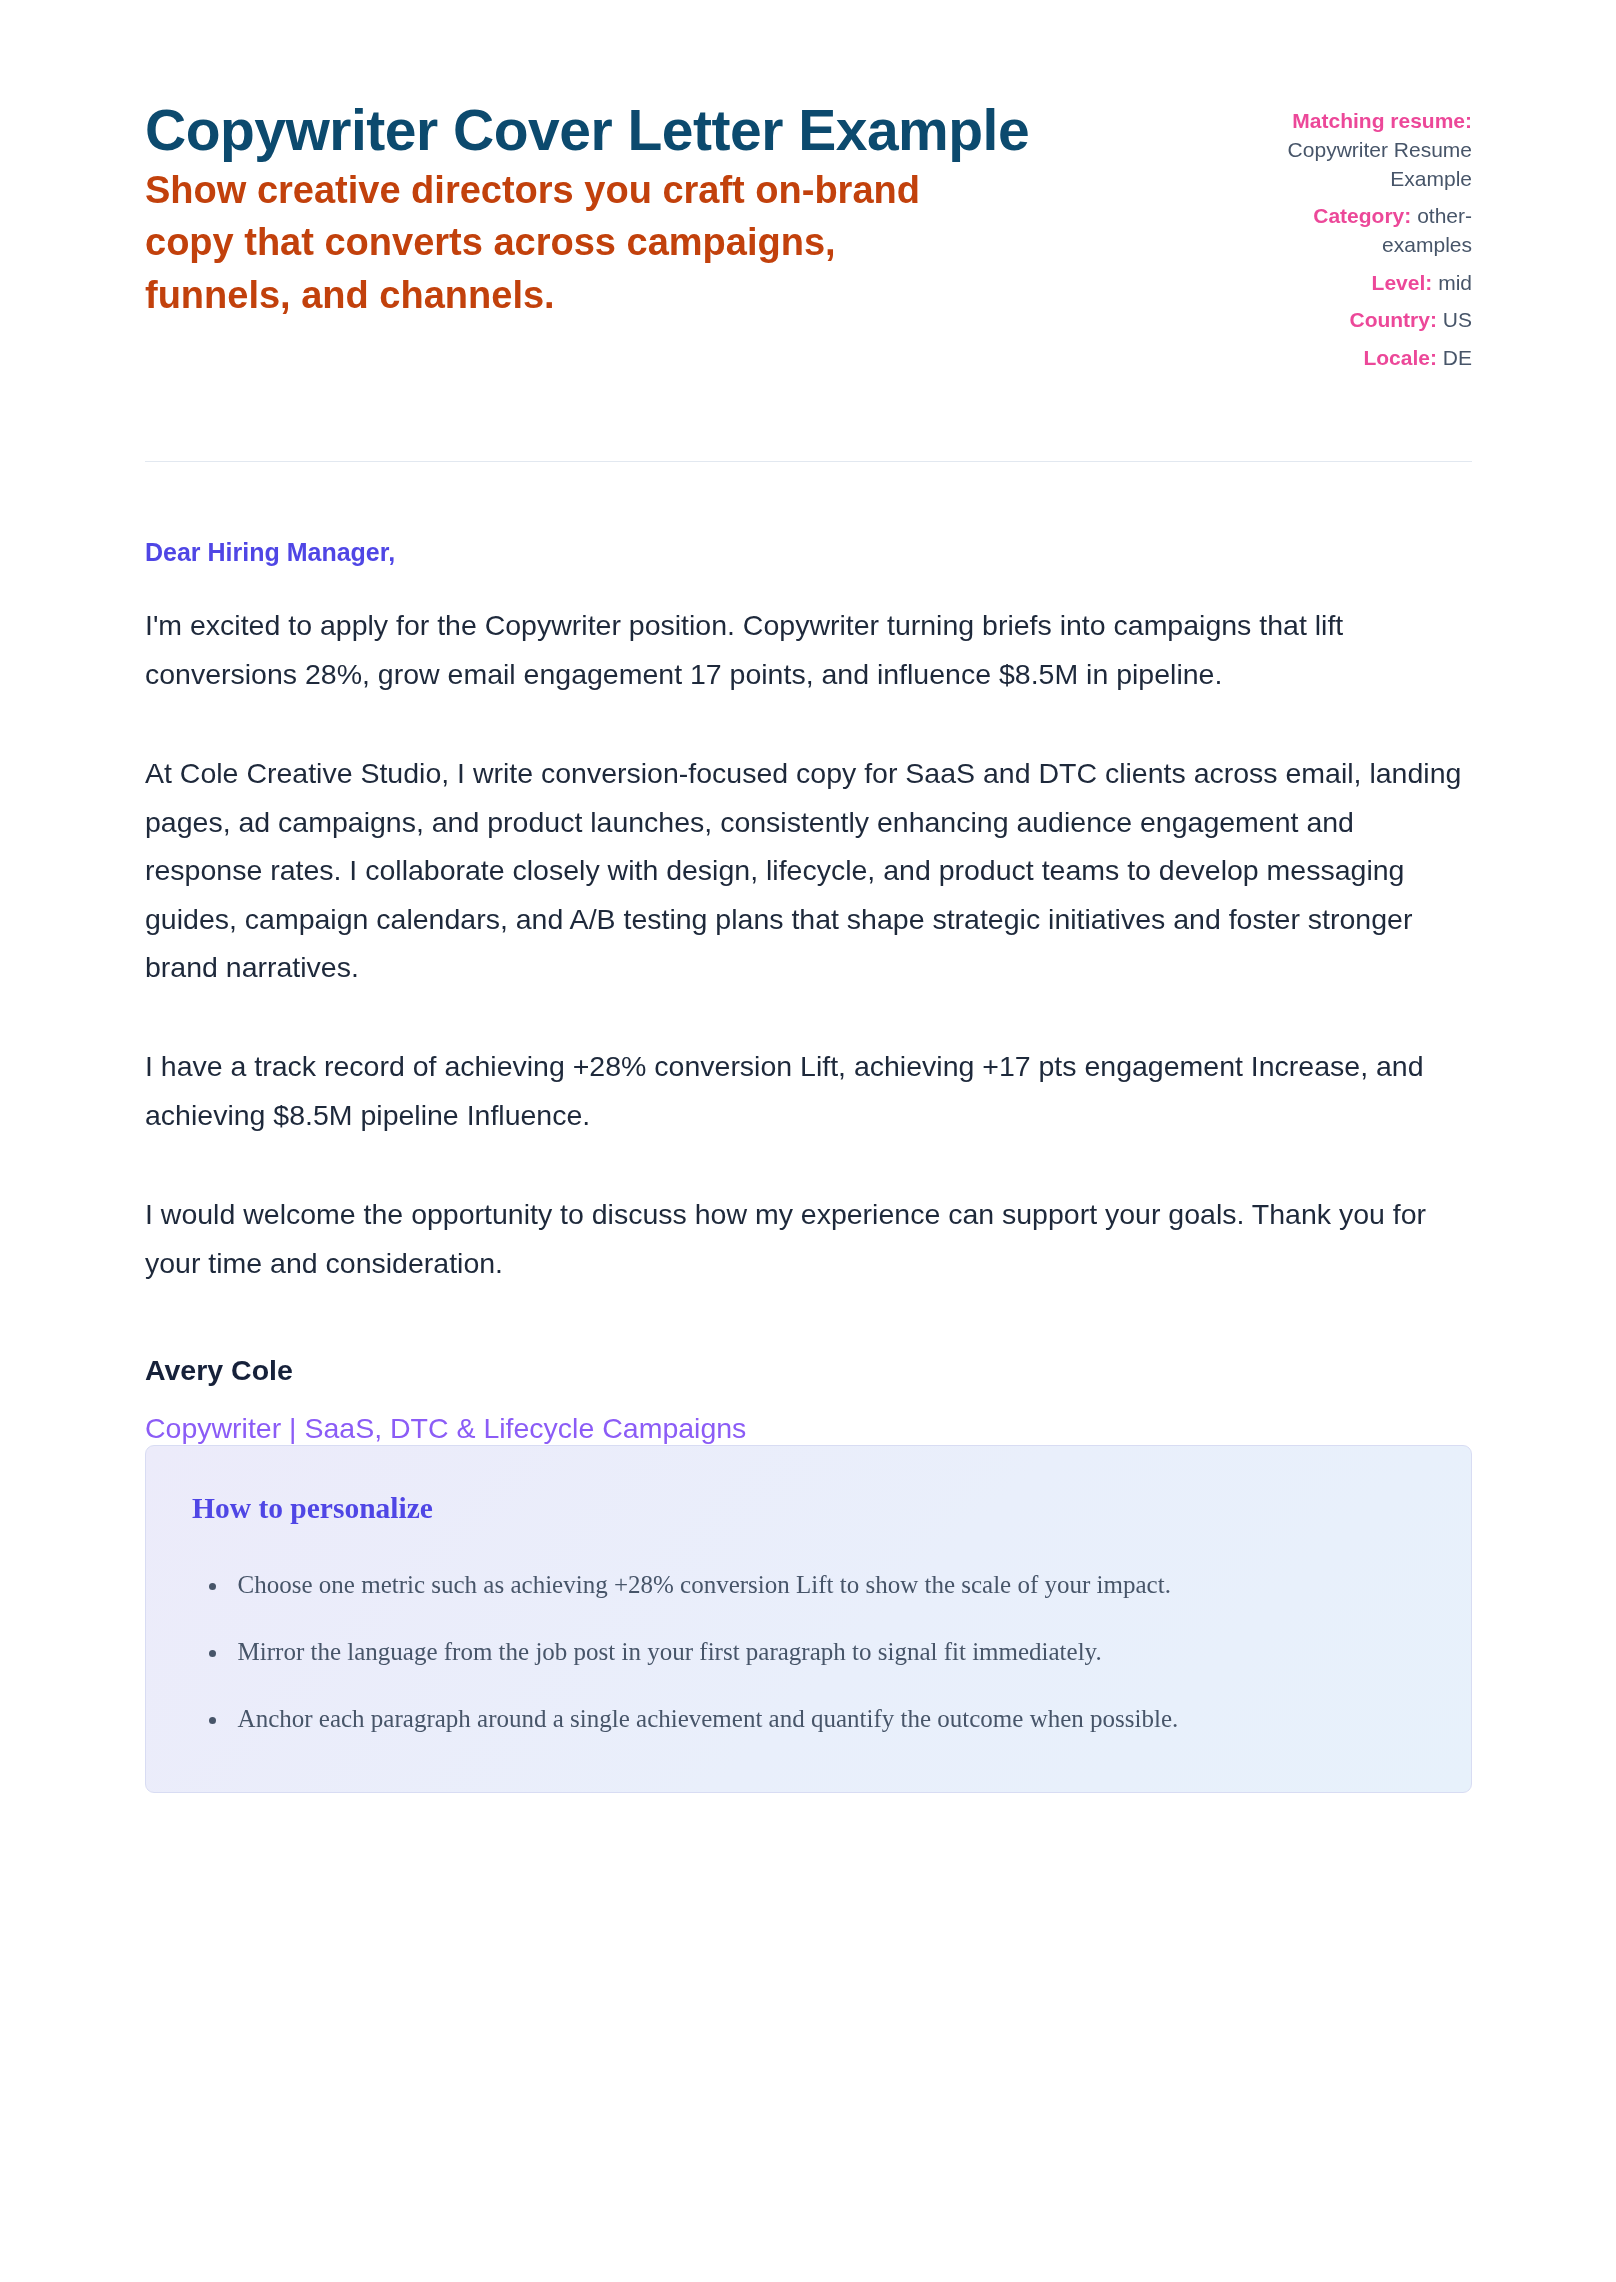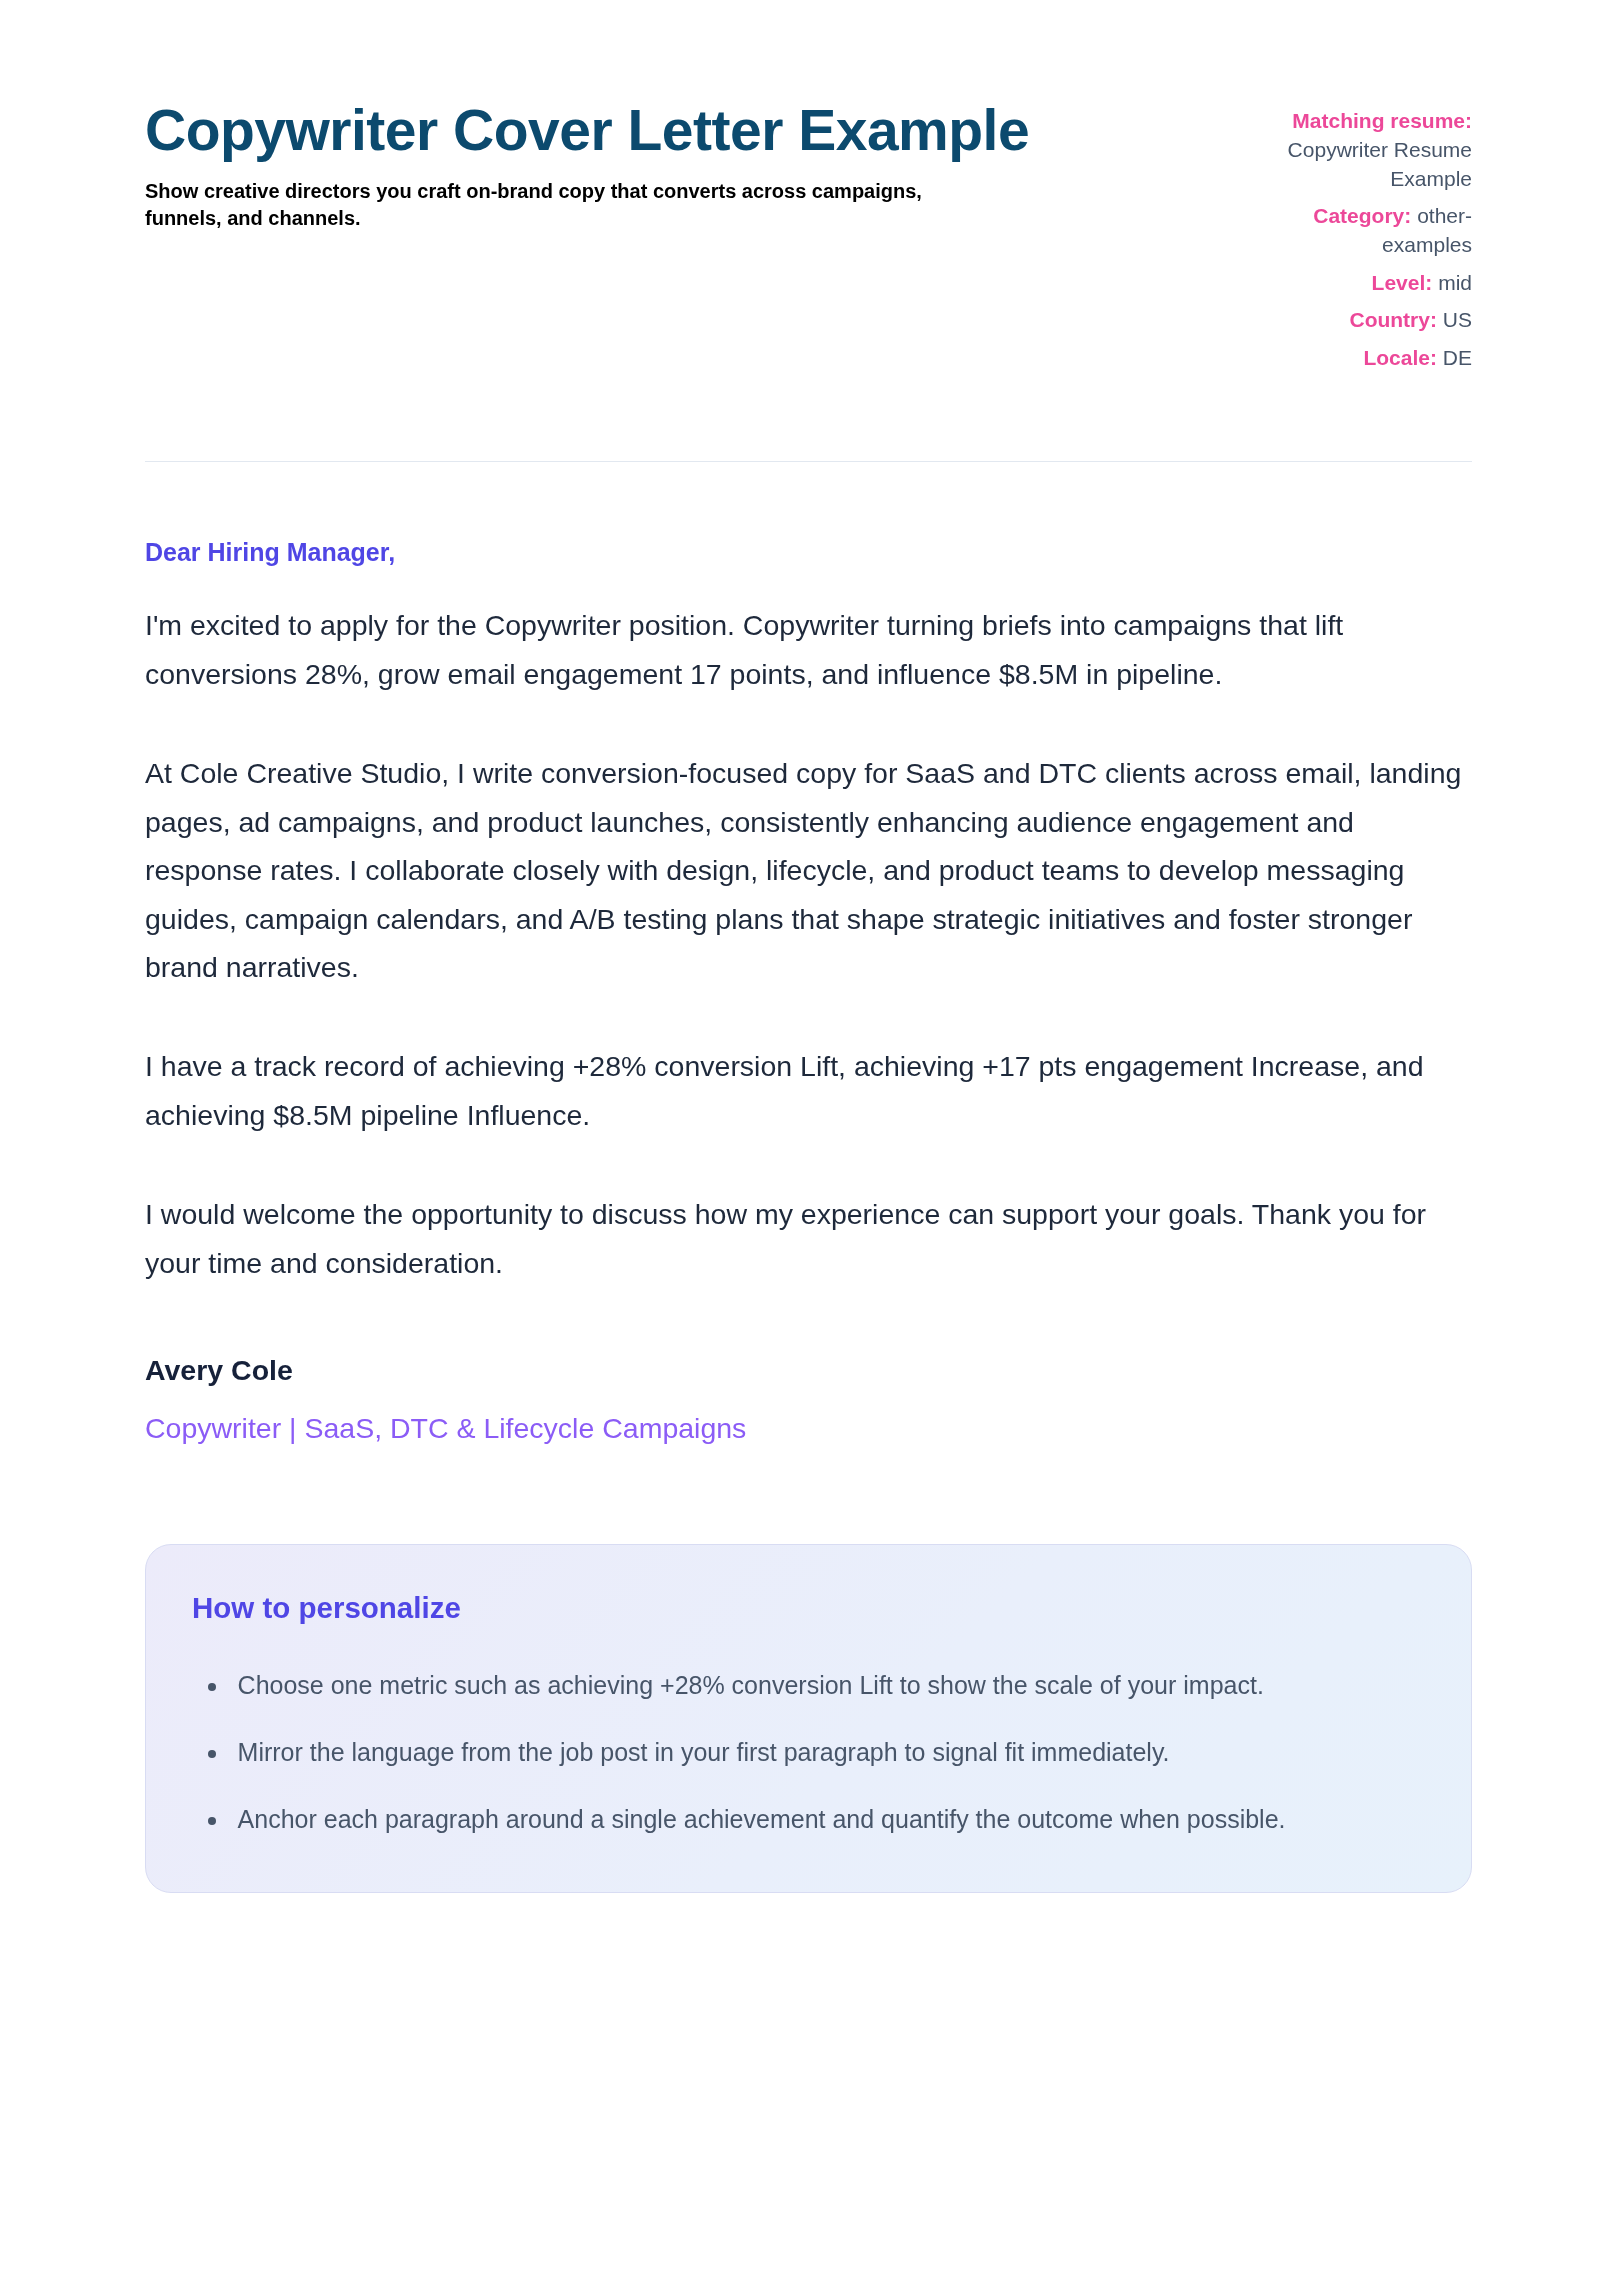--- a/index.html
+++ b/index.html
@@ -27,26 +27,26 @@
   .page-title {
     margin: 0;
     font-size: 57px;
     font-weight: 800;
     line-height: 1.12;
     letter-spacing: -0.5px;
     color: #0c4a6e;
     white-space: nowrap;
   }
   .page-subtitle {
-    margin: 15px 0 0;
+    margin: 1px 0 0;
     max-width: 780px;
-    font-size: 20px;
+    font-size: 38px;
     font-weight: 700;
     line-height: 1.38;
-    color: #000000;
+    color: #c2410c;
   }
   .header-right {
     flex: none;
     width: 245px;
     padding-top: 7.6px;
     text-align: right;
     font-size: 21px;
     line-height: 1.38;
     color: #475569;
   }
@@ -82,25 +82,25 @@
     color: #16213a;
   }
   .signature-role {
     margin: 25px 0 0;
     font-size: 28.5px;
     color: #8b5cf6;
   }
 
   
   .callout {
-    margin-top: 99px;
     padding: 46px 46px 53px;
     border: 1px solid #d8dcf3;
-    border-radius: 26px;
+    border-radius: 9px;
     background: linear-gradient(135deg, #ecebfa 0%, #e9effb 55%, #e7f1fb 100%);
+    font-family: Liberation Serif, serif;
   }
   .callout-heading {
     margin: 0 0 40px;
     font-size: 29.5px;
     font-weight: 700;
     color: #4f46e5;
   }
   .callout-list {
     margin: 0;
     padding-left: 38px;

